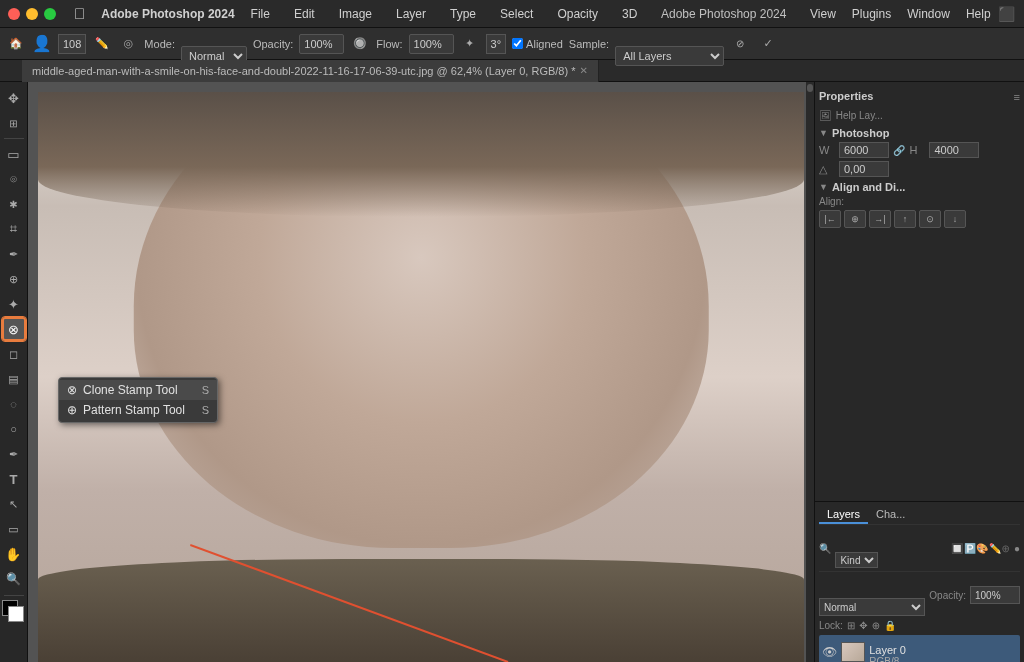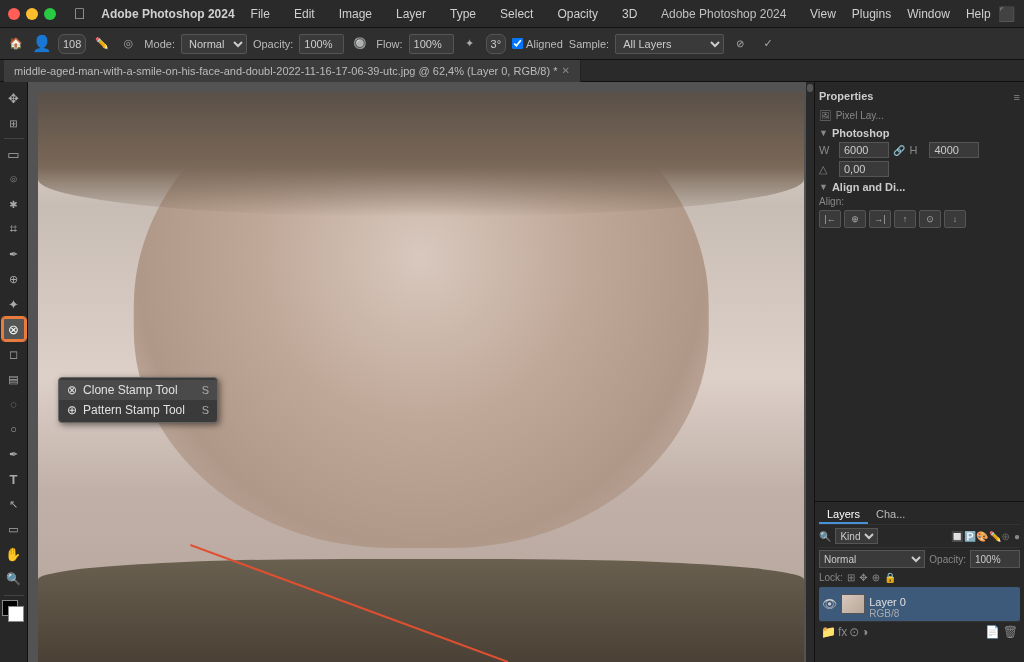--- a/index.html
+++ b/index.html
@@ -32,26 +32,26 @@
       display: flex; align-items: center; padding: 0 6px; gap: 6px;
       border-bottom: 1px solid #111;
     }
     .opt-icon { width: 20px; height: 20px; display: flex; align-items: center; justify-content: center; color: #aaa; font-size: 11px; }
     .opt-label { font-size: 11px; color: #bbb; }
     .opt-select {
       background: #3a3a3a; border: 1px solid #555; color: #ccc;
       font-size: 11px; padding: 1px 3px; border-radius: 2px; height: 20px;
     }
     .opt-value { font-size: 11px; color: #ccc; background: #3a3a3a; border: 1px solid #555; padding: 1px 4px; border-radius: 2px; min-width: 45px; height: 20px; display: flex; align-items: center; }
-    .opt-num { font-size: 11px; color: #ccc; background: #3a3a3a; border: 1px solid #555; padding: 1px 4px; border-radius: 6px; height: 20px; display: flex; align-items: center; }
+    .opt-num { font-size: 11px; color: #ccc; background: #3a3a3a; border: 1px solid #555; padding: 1px 4px; border-radius: 0; height: 20px; display: flex; align-items: center; }
 
     
     #tabbar {
       width: 100%; height: 22px; background: #2a2a2a;
-      display: flex; align-items: center; padding: 0 4px;
+      display: flex; align-items: center; padding: 0 22px;
       border-bottom: 1px solid #111;
     }
     #tabbar .tab {
       height: 22px; padding: 0 10px; background: #3c3c3c; border-right: 1px solid #222;
       font-size: 11px; color: #bbb; display: flex; align-items: center; gap: 4px;
     }
 
     
     #main-layout {
       display: flex; width: 100%; height: calc(662px - 28px - 32px - 22px);
@@ -178,21 +178,21 @@
       background: #2a2a2a;
     }
 
     
     .face-bg {
       width: 100%; height: 100%;
       background: linear-gradient(135deg, #e8e0d8 0%, #d4c8c0 30%, #c8b8b0 60%, #f0ece8 100%);
       position: relative;
     }
 
-    select { outline: none; }
+    select { outline: none; margin-top: 24px; }
   </style>
 </head>
 <body>
 
 <div id="menubar">
   <div class="window-controls">
     <span class="wc red"></span>
     <span class="wc yellow"></span>
     <span class="wc green"></span>
   </div>
@@ -332,21 +332,21 @@
   <div id="right-panel">
 
 
     <div id="properties-panel">
       <div style="display:flex;align-items:center;justify-content:space-between;padding:2px 0;">
         <span class="panel-title">Properties</span>
         <span style="font-size:11px;color:#888;">≡</span>
       </div>
       <div style="display:flex;align-items:center;gap:4px;padding:2px 0;font-size:10px;color:#888;">
         <span>🖼</span>
-        <span>Pixel Lay...</span>
+        <span>Help Lay...</span>
       </div>
 
       <div class="section-header">
         <span class="chevron">▼</span>
         <span>Photoshop</span>
       </div>
       <div class="prop-row">
         <span class="prop-label">W</span>
         <div class="prop-value">6000</div>
         <span class="prop-link-icon">🔗</span>

